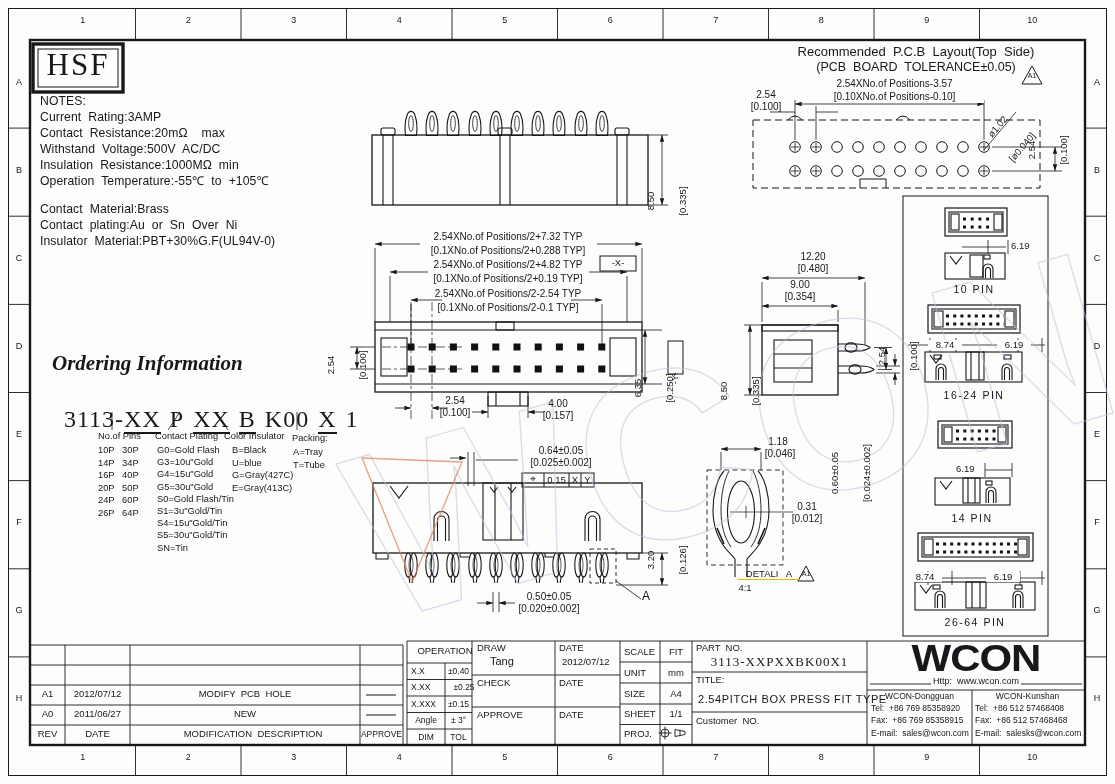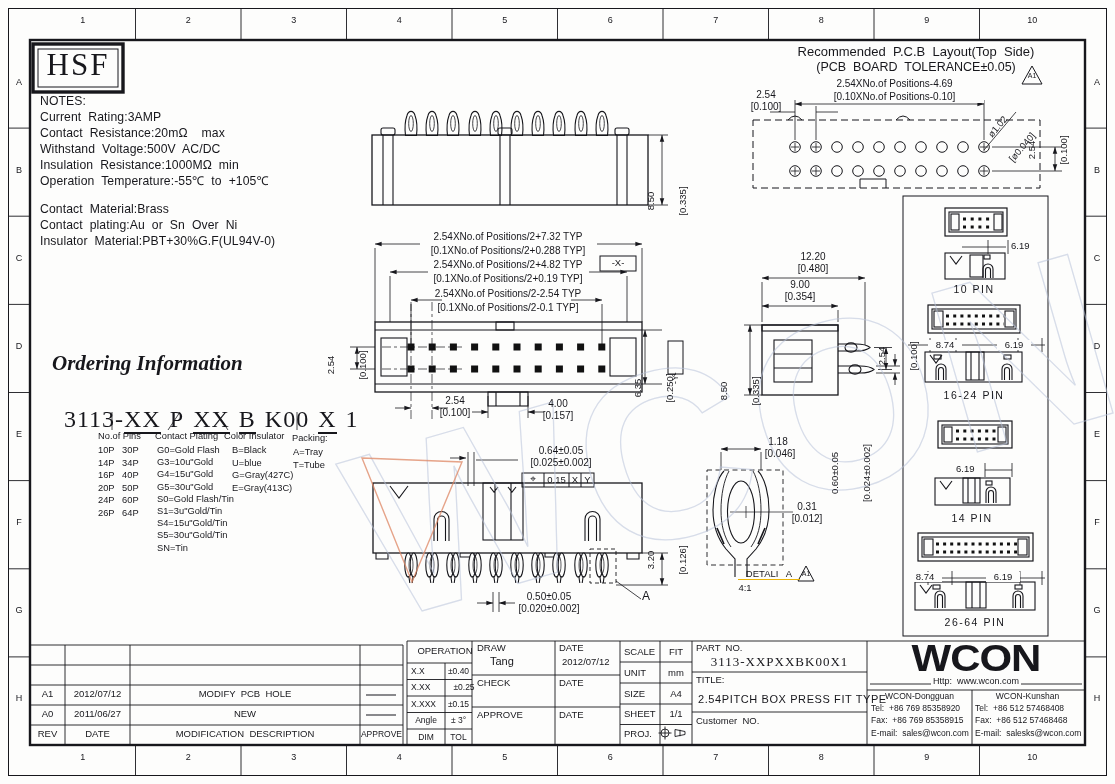--- a/index.html
+++ b/index.html
@@ -350,21 +350,21 @@
   <div class="t notes" style="left:40px;top:159px">Insulation  Resistance:1000MΩ  min</div>
   <div class="t notes" style="left:40px;top:175px">Operation  Temperature:-55℃  to  +105℃</div>
   <div class="t notes" style="left:40px;top:203px">Contact  Material:Brass</div>
   <div class="t notes" style="left:40px;top:219px">Contact  plating:Au  or  Sn  Over  Ni</div>
   <div class="t notes" style="left:40px;top:235px">Insulator  Material:PBT+30%G.F(UL94V-0)</div>
 
   <div class="t c" style="left:748px;top:45px;width:336px;font-size:13px">Recommended  P.C.B  Layout(Top  Side)</div>
   <div class="t c" style="left:748px;top:61px;width:336px;font-size:12.5px">(PCB  BOARD  TOLERANCE±0.05)</div>
   <div class="t dim c" style="left:746px;top:90px;width:40px">2.54</div>
   <div class="t dim c" style="left:740px;top:102px;width:52px">[0.100]</div>
-  <div class="t dim c bgw" style="left:810px;top:79px;width:165px">2.54XNo.of Positions-4.69</div>
+  <div class="t dim c bgw" style="left:810px;top:79px;width:165px">2.54XNo.of Positions-3.57</div>
   <div class="t dim c bgw" style="left:805px;top:92px;width:175px">[0.10XNo.of Positions-0.10]</div>
   <div class="vp" style="left:978px;top:95px;width:64px;transform:rotate(-50deg)">
     <div>ø1.02</div>
     <div>[ø0.040]</div>
   </div>
   <div class="vp" style="left:1020px;top:108px;width:56px">
     <div>2.54</div>
     <div>[0.100]</div>
   </div>
   <div class="t tiny c" style="left:1022px;top:72px;width:20px">A1</div>
@@ -478,21 +478,21 @@
   <div class="t c" style="left:935px;top:617px;width:80px;font-size:10.5px;letter-spacing:1.5px">26-64 PIN</div>
 
   <div class="t tb c" style="left:30px;top:689px;width:35px">A1</div>
   <div class="t tb c" style="left:65px;top:689px;width:65px">2012/07/12</div>
   <div class="t tb c" style="left:130px;top:689px;width:230px">MODIFY  PCB  HOLE</div>
   <div class="t tb c" style="left:30px;top:709px;width:35px">A0</div>
   <div class="t tb c" style="left:65px;top:709px;width:65px">2011/06/27</div>
   <div class="t tb c" style="left:130px;top:709px;width:230px">NEW</div>
   <div class="t tb c" style="left:30px;top:729px;width:35px">REV</div>
   <div class="t tb c" style="left:65px;top:729px;width:65px">DATE</div>
-  <div class="t tb c" style="left:130px;top:729px;width:230px">MODIFICATION  DESCRIPTION</div>
+  <div class="t tb c" style="left:138px;top:729px;width:230px">MODIFICATION  DESCRIPTION</div>
   <div class="t xs c" style="left:360px;top:730px;width:43px">APPROVE</div>
 
   <div class="t tb c" style="left:407px;top:646px;width:76px">OPERATION</div>
   <div class="t xs" style="left:411px;top:667px">X.X</div>
   <div class="t xs c" style="left:445px;top:667px;width:27px">±0.40</div>
   <div class="t xs" style="left:411px;top:683px">X.XX</div>
   <div class="t xs c" style="left:445px;top:683px;width:38px">±0.25</div>
   <div class="t xs" style="left:411px;top:700px">X.XXX</div>
   <div class="t xs c" style="left:445px;top:700px;width:27px">±0.15</div>
   <div class="t xs c" style="left:407px;top:716px;width:38px">Angle</div>

